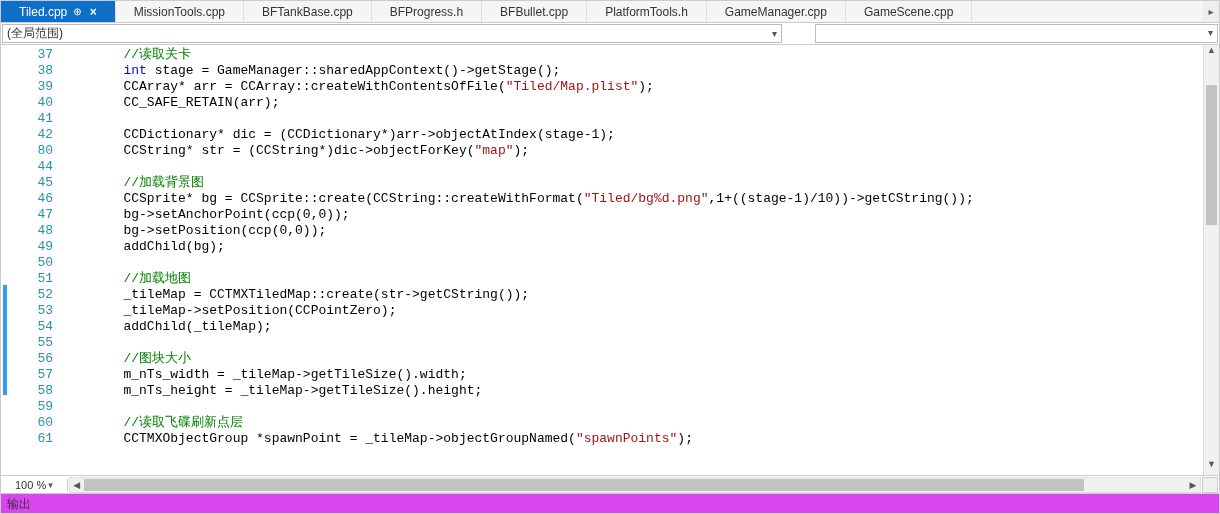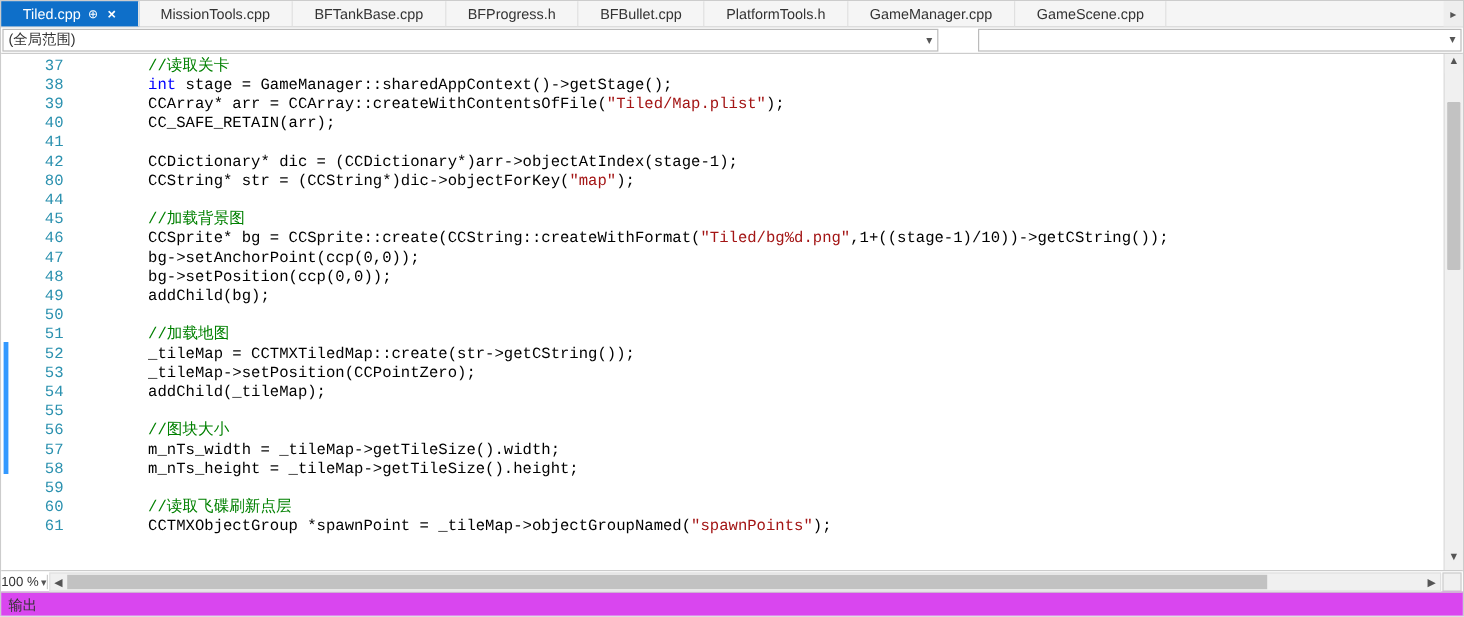--- a/index.html
+++ b/index.html
@@ -28,21 +28,21 @@
 .margin-strip .marker { position: absolute; left: 2px; width: 4px; background: #3399ff; }
 .gutter { width: 44px; background: #fff; text-align: right; padding-right: 8px; color: #2b91af; font-family: Consolas, "Courier New", monospace; font-size: 13px; line-height: 16px; padding-top: 2px; user-select: none; }
 .code { flex: 1; font-family: Consolas, "NSimSun", "Courier New", monospace; font-size: 13px; line-height: 16px; padding-top: 2px; white-space: pre; overflow: hidden; background: #fff; }
 .vscroll { width: 16px; background: #f0f0f0; border-left: 1px solid #ddd; position: relative; }
 .vscroll .thumb { position: absolute; left: 2px; right: 2px; top: 40px; height: 140px; background: #c2c2c2; border-radius: 1px; }
 .vscroll .arrow { position: absolute; left: 0; right: 0; height: 16px; text-align: center; font-size: 9px; color: #555; background: #f0f0f0; }
 .vscroll .arrow.up { top: 0; } .vscroll .arrow.down { bottom: 0; }
 
 
 .bottom-bar { height: 18px; background: #fff; border-top: 1px solid #ccc; display: flex; align-items: center; font-size: 11px; }
-.zoom { padding: 0 0; color: #333; border-right: 1px solid #ccc; display: flex; align-items: center; }
+.zoom { padding: 0 14px; color: #333; border-right: 1px solid #ccc; display: flex; align-items: center; }
 .zoom::after { content: " ▾"; color: #555; font-size: 9px; margin-left: 2px; }
 .hscroll-track { flex: 1; height: 16px; background: #f0f0f0; margin: 1px; position: relative; border: 1px solid #e0e0e0; }
 .hscroll-thumb { position: absolute; left: 14px; top: 1px; bottom: 1px; width: 1000px; background: #c2c2c2; }
 .hscroll-arrow { position: absolute; top: 0; bottom: 0; width: 14px; text-align: center; font-size: 9px; color: #555; line-height: 14px; }
 .hscroll-arrow.left { left: 0; } .hscroll-arrow.right { right: 0; }
 .split-btn { width: 16px; height: 16px; border: 1px solid #ccc; margin-right: 1px; background: #f0f0f0; }
 
 
 .output-header { height: 20px; background: #d946ef; border-top: 1px solid #ccc; padding: 2px 6px; font-size: 12px; color: #333; }
 

